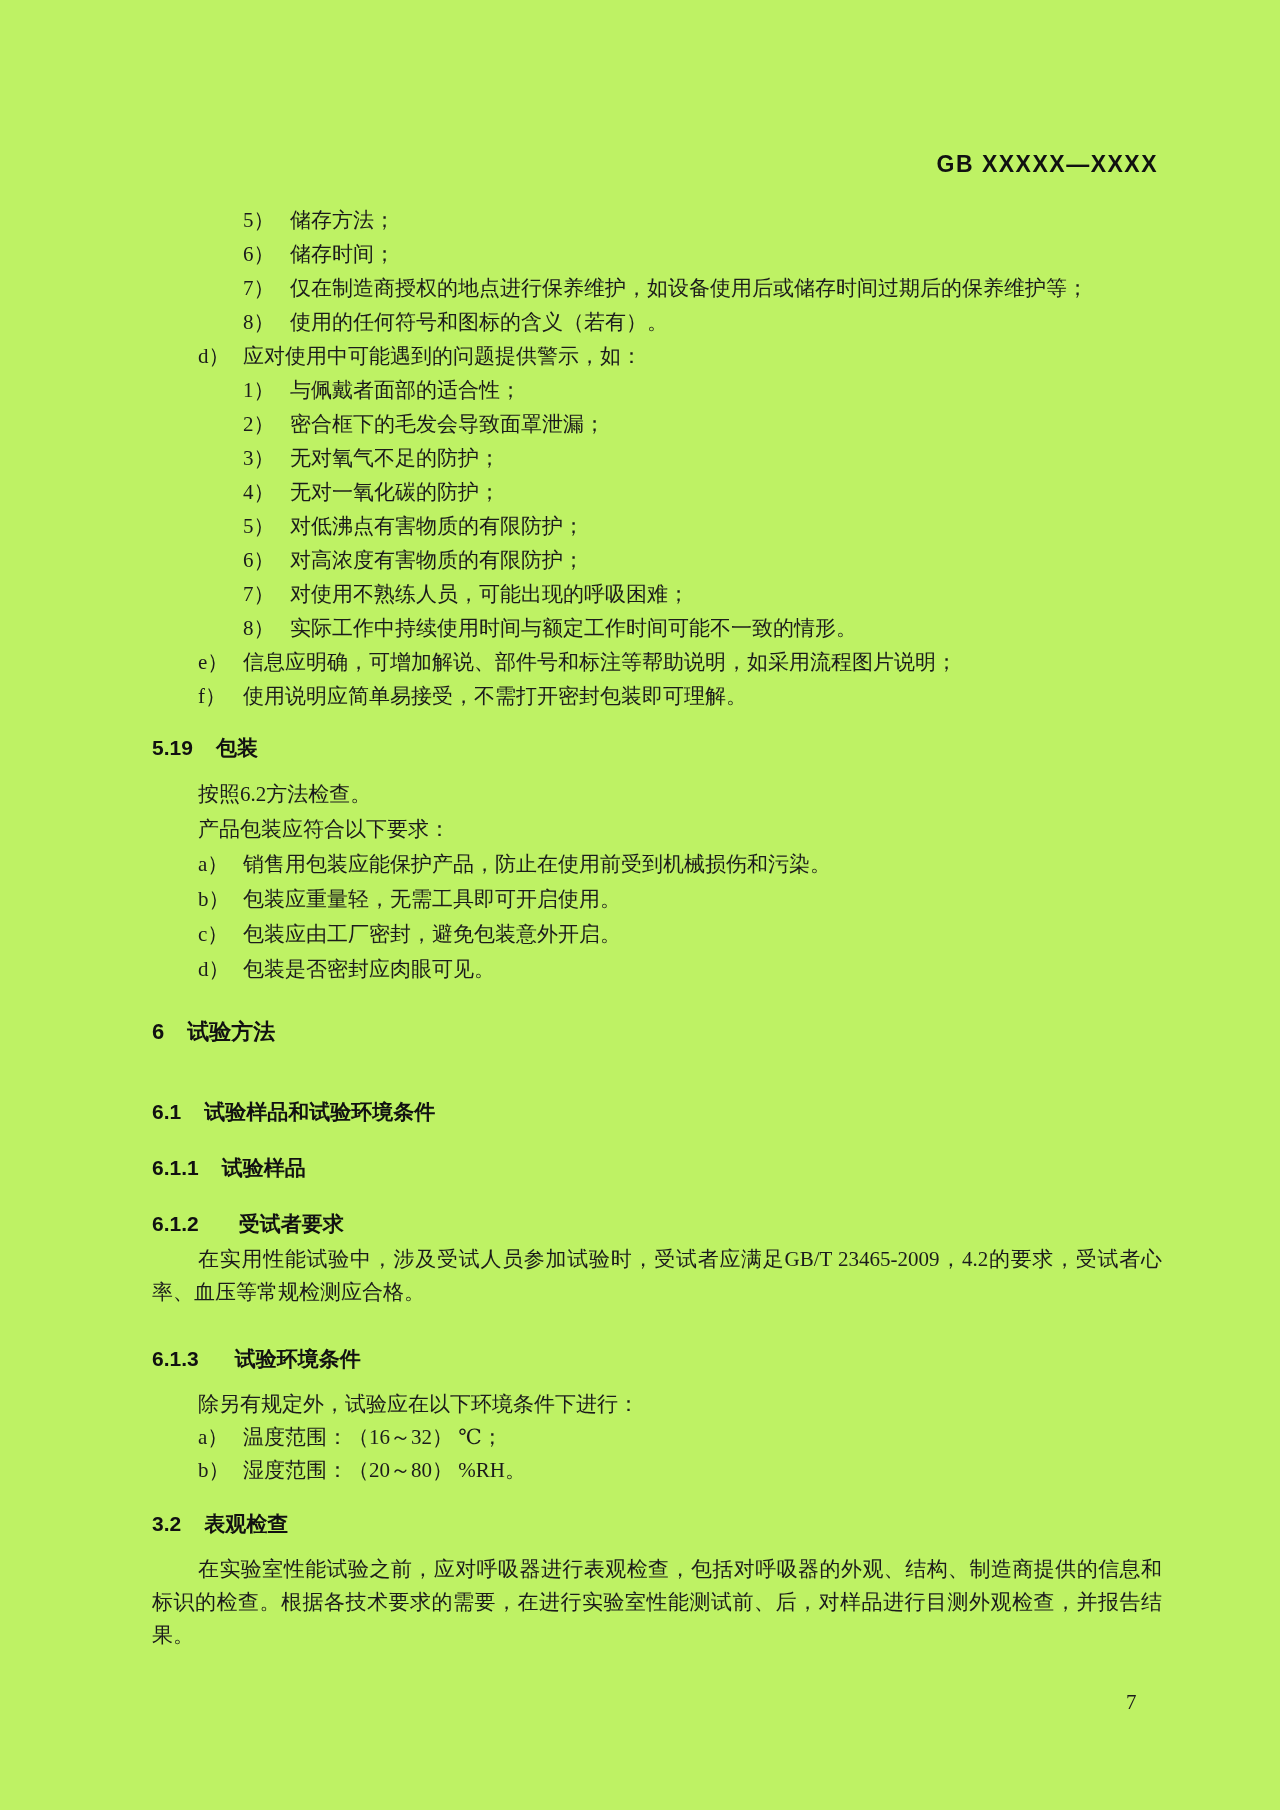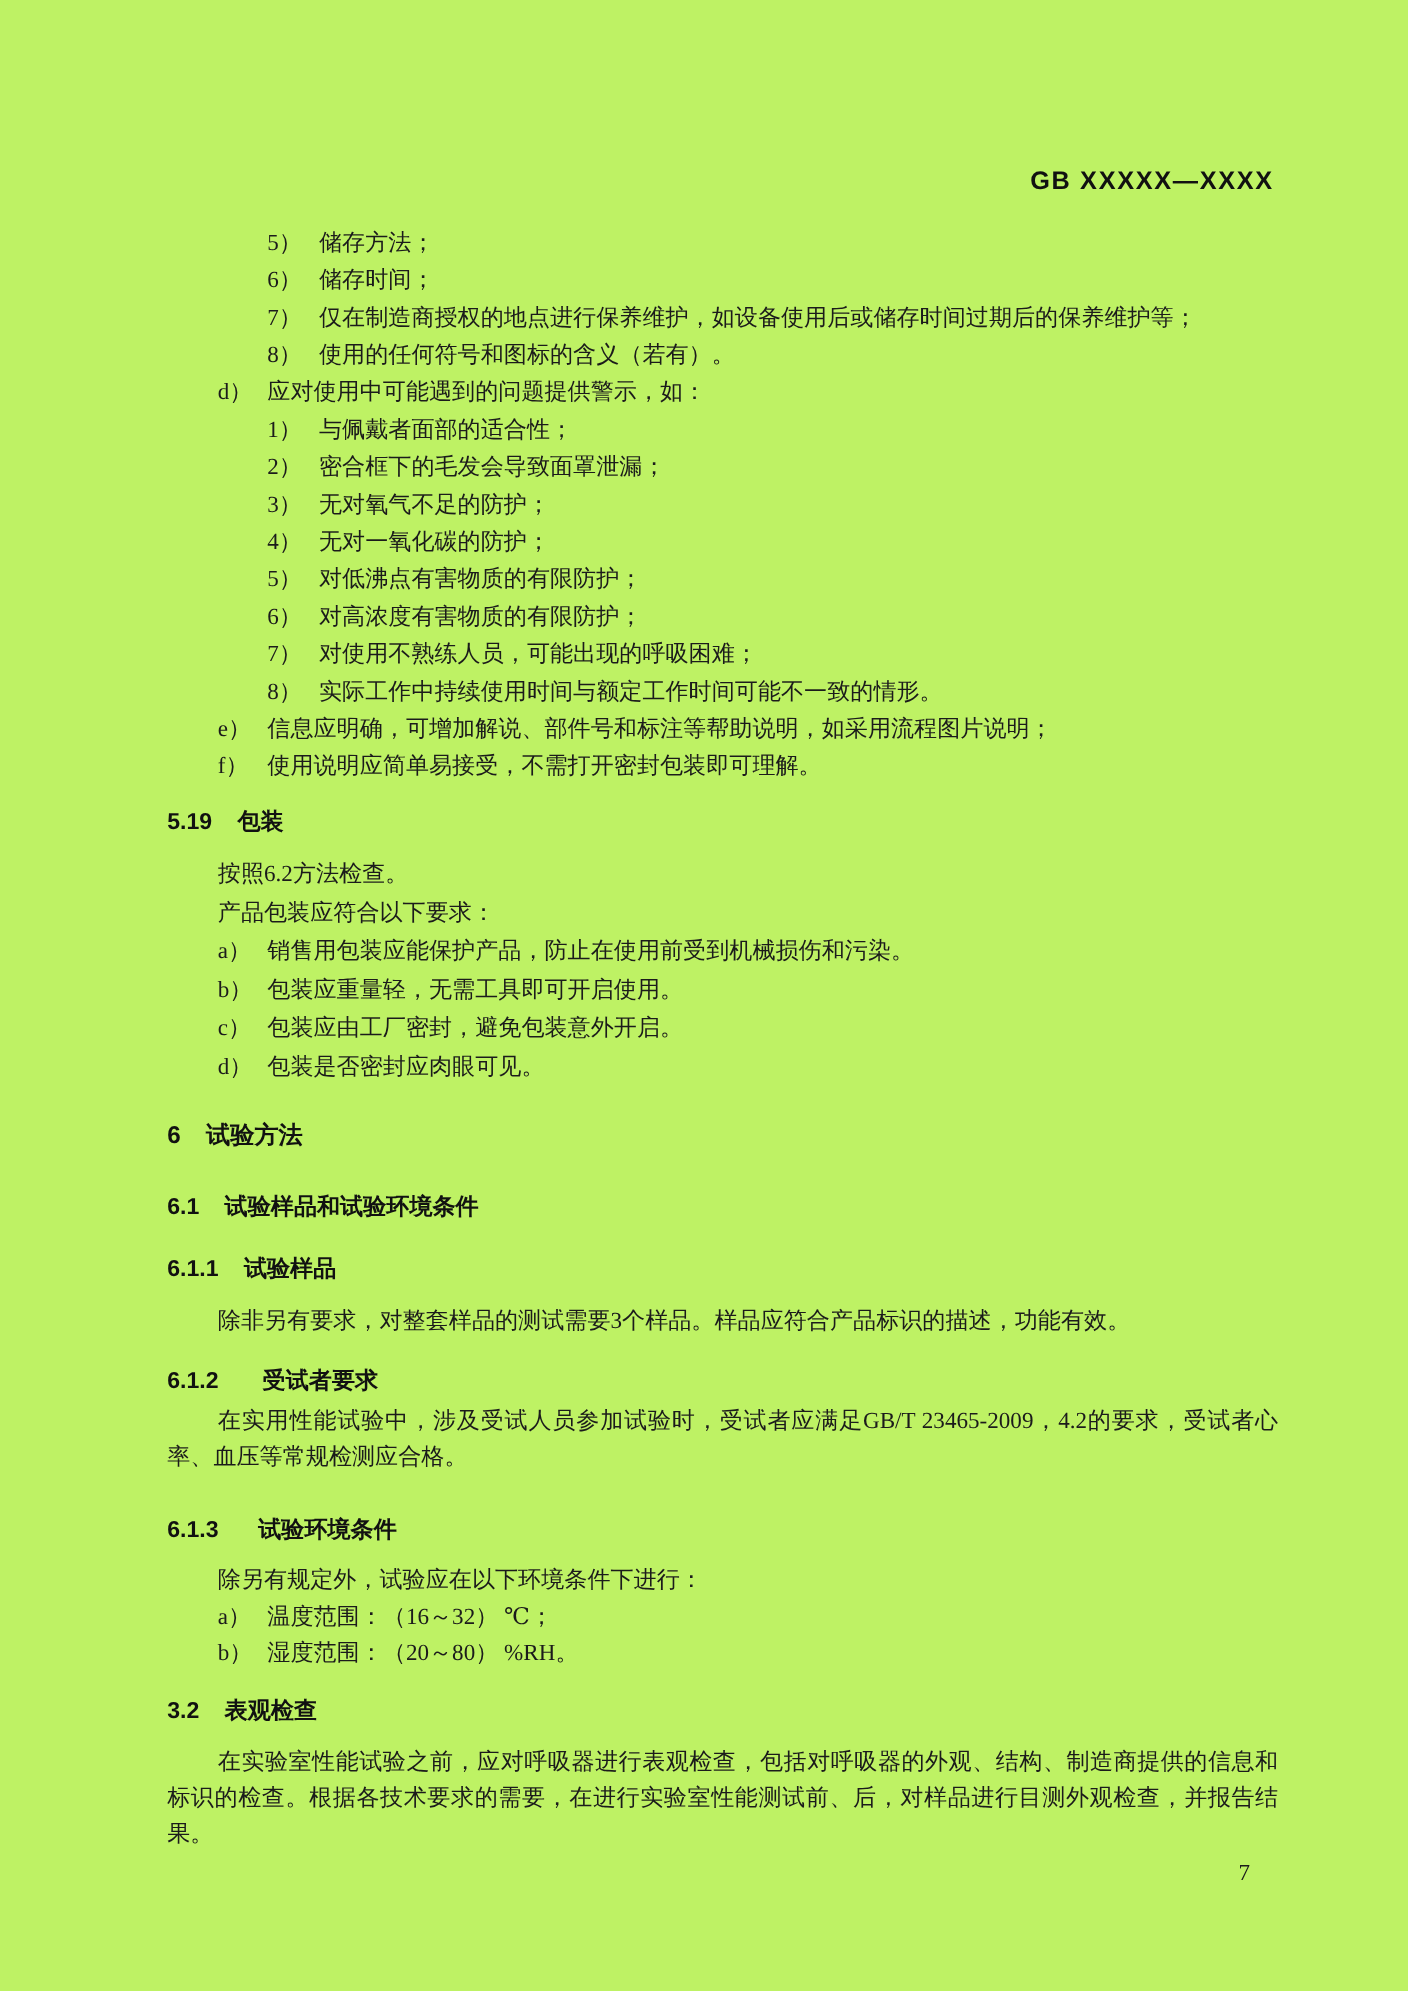--- a/index.html
+++ b/index.html
@@ -39,21 +39,21 @@
     font-family:"Liberation Sans","DejaVu Sans",sans-serif;
     font-weight:700;font-size:21px;line-height:34px;
     margin:0;color:#111;
   }
   .h.lv1{font-size:22px;}
   .para{margin:0;text-indent:46px;}
   #h519{margin-top:18px;}
   #p-check{margin-top:12px;line-height:35px;}
   #p-packreq{line-height:35px;}
   #h6{margin-top:28px;}
-  #h61{margin-top:32px;}
+  #h61{margin-top:46px;}
   #h611{margin-top:22px;}
   #p-sample{margin-top:12px;line-height:34px;}
   #h612{margin-top:22px;gap:40px;}
   #p-subject{margin-top:2px;line-height:33px;text-align:justify;}
   #h613{margin-top:33px;gap:36px;}
   #p-envintro{margin-top:12px;line-height:33px;}
   #h62{margin-top:20px;}
   #p-visual{margin-top:12px;line-height:33px;text-align:justify;}
   .pageno{
     position:absolute;left:1126px;top:1690px;
@@ -114,21 +114,20 @@
 
     <h3 class="h" id="h61">
         <span>6.1</span>
         <span>试验样品和试验环境条件</span>
       </h3>
 
     <h4 class="h" id="h611">
         <span>6.1.1</span>
         <span>试验样品</span>
       </h4>
-    <p class="para" id="p-sample">除非另有要求，对整套样品的测试需要3个样品。样品应符合产品标识的描述，功能有效。</p>
 
     <h4 class="h" id="h612">
         <span>6.1.2</span>
         <span>受试者要求</span>
       </h4>
     <p class="para" id="p-subject">在实用性能试验中，涉及受试人员参加试验时，受试者应满足GB/T 23465-2009，4.2的要求，受试者心率、血压等常规检测应合格。</p>
 
     <h4 class="h" id="h613">
         <span>6.1.3</span>
         <span>试验环境条件</span>

